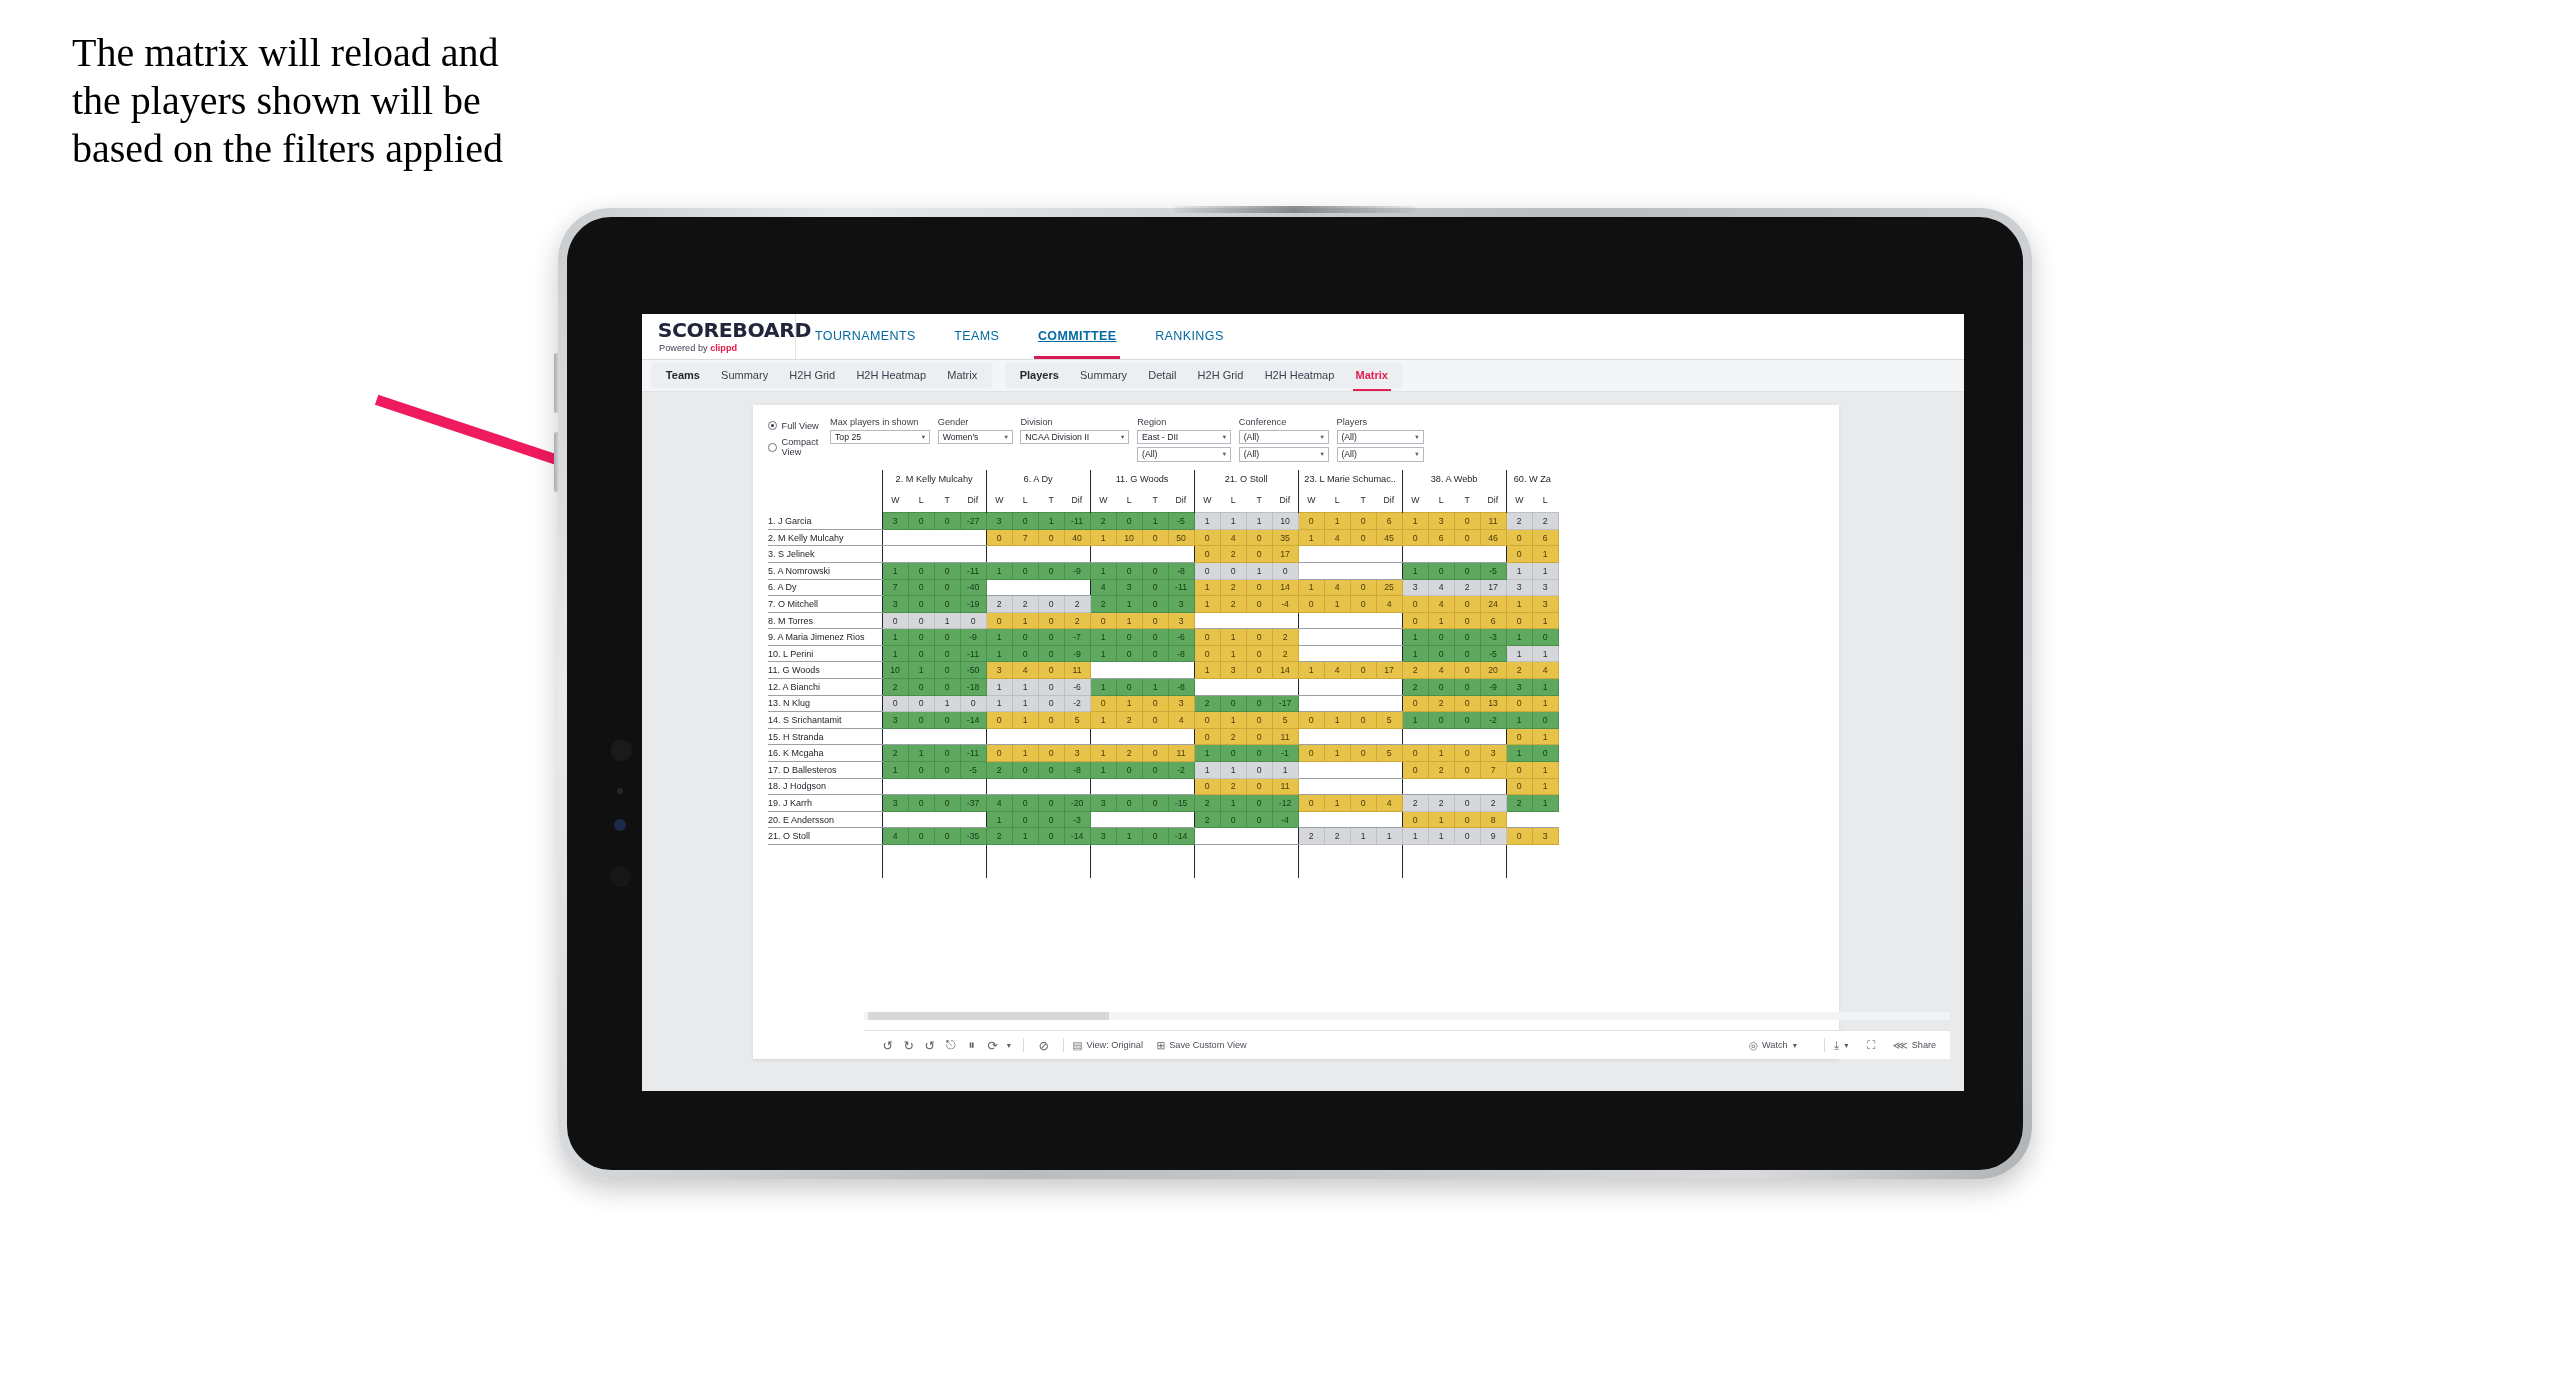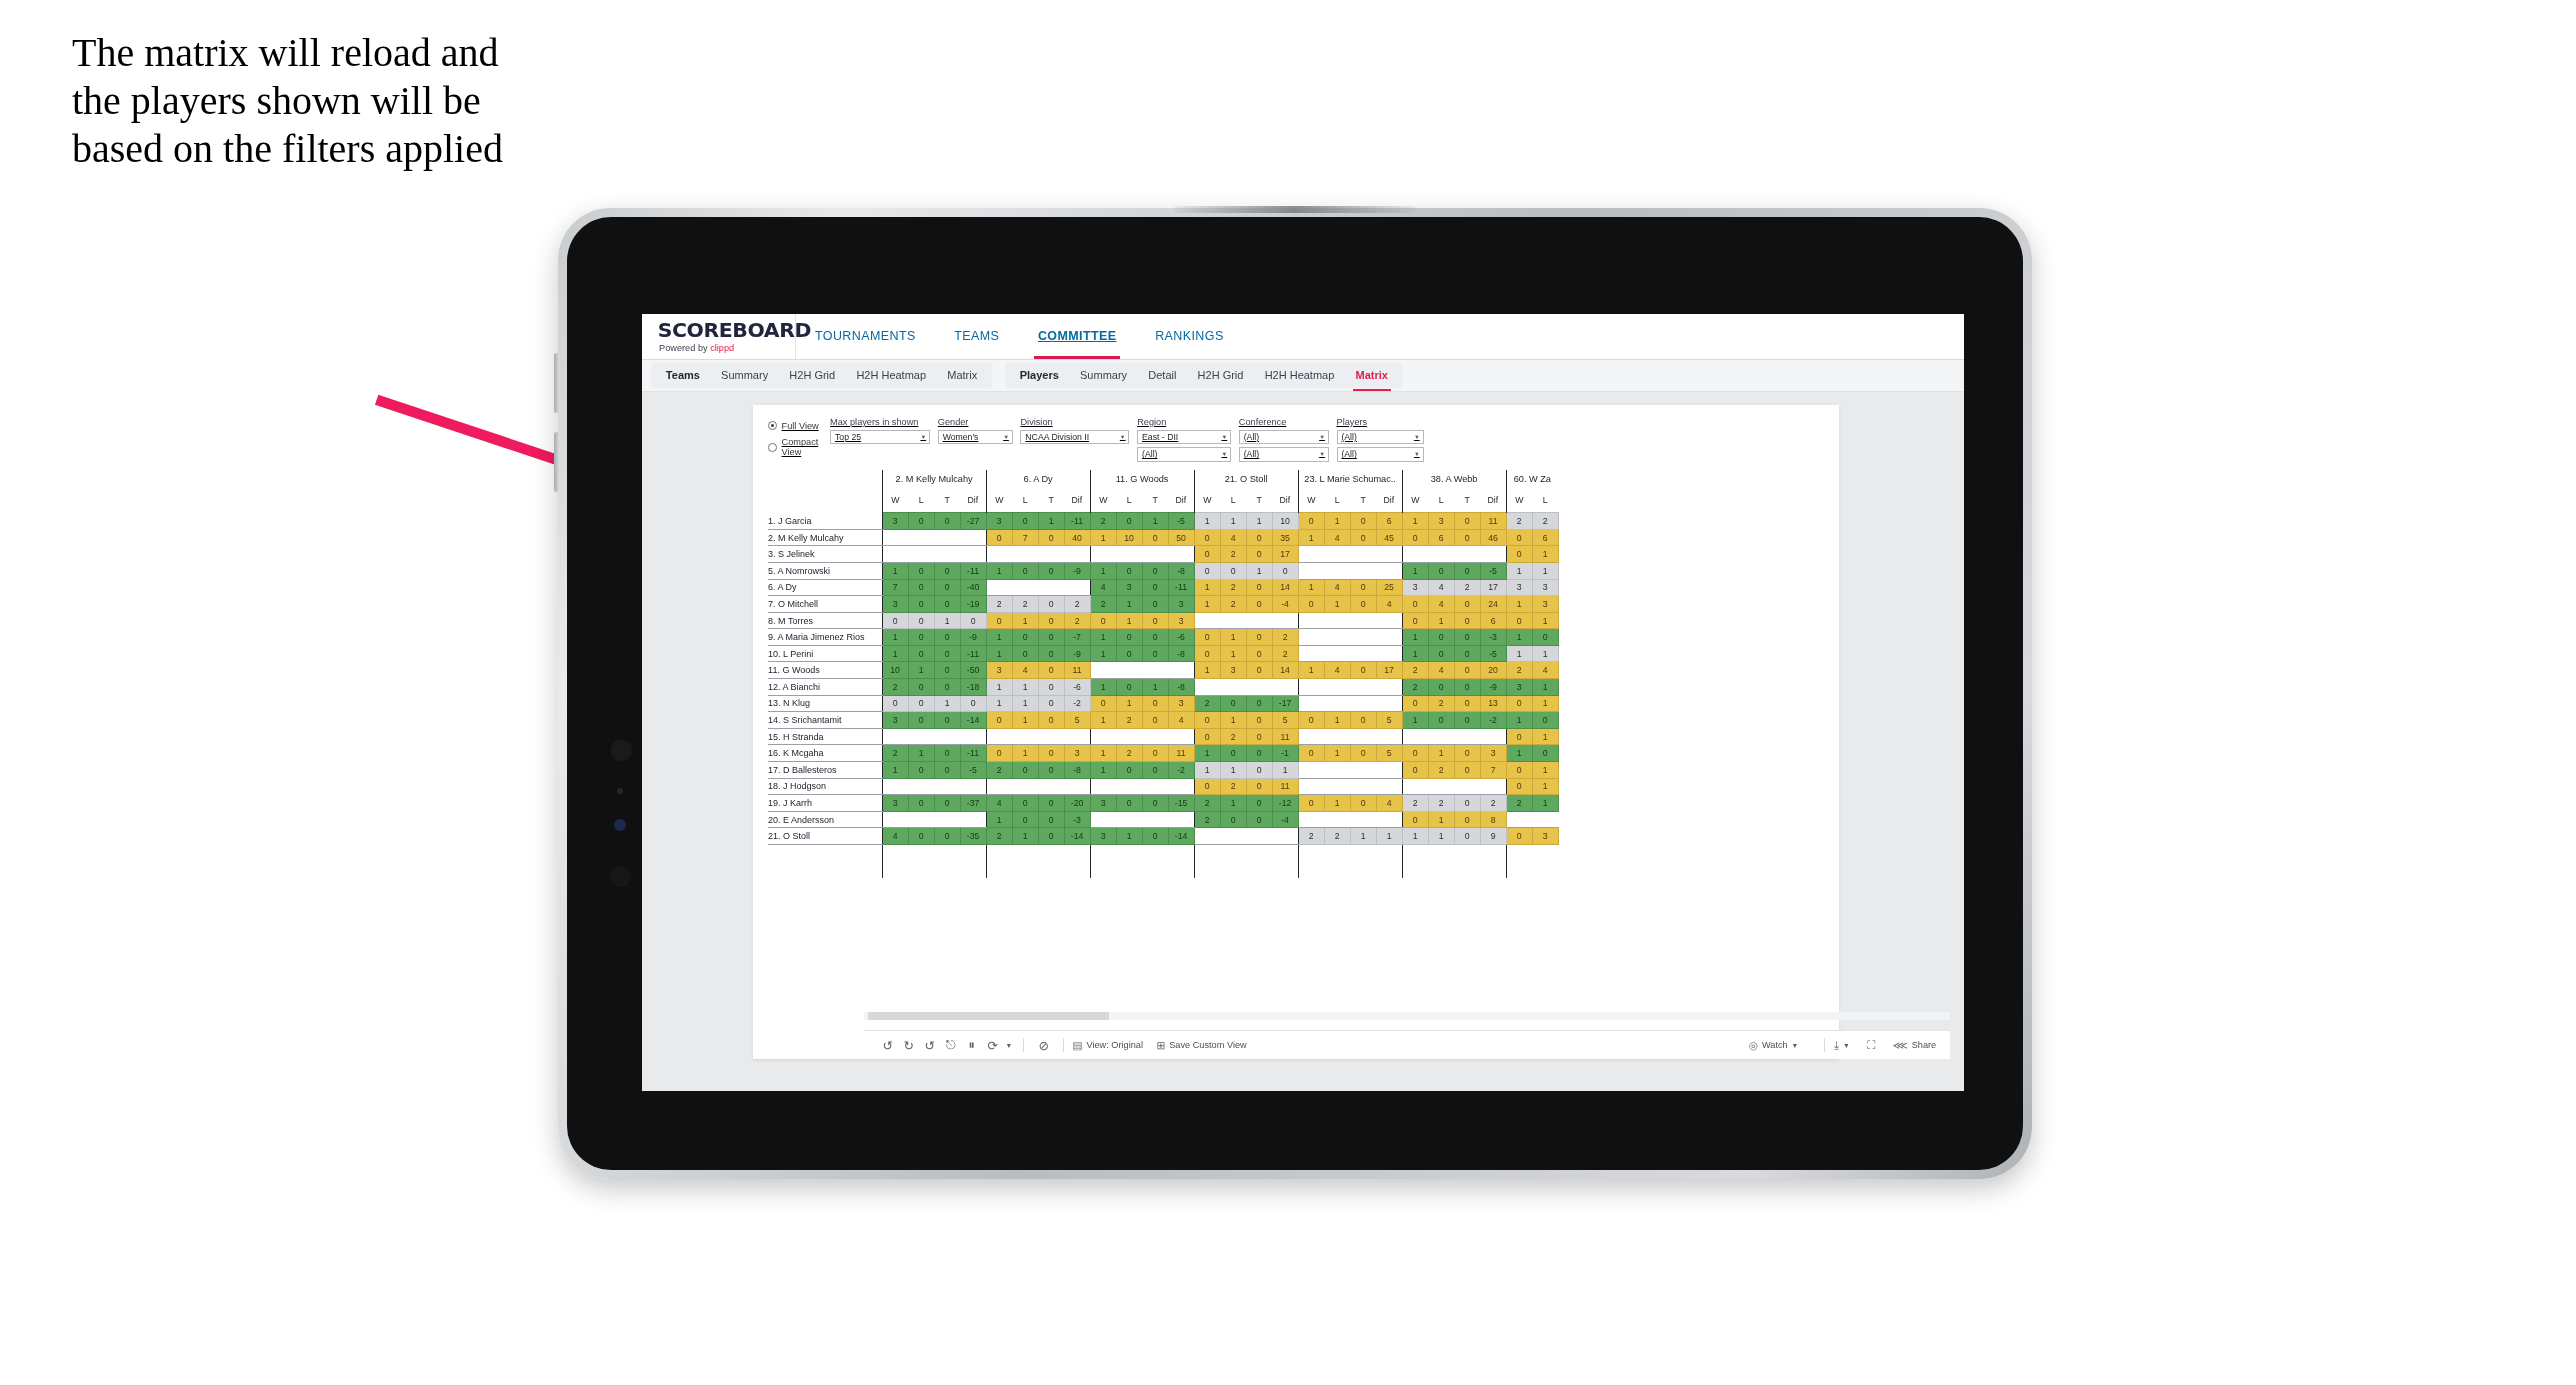--- a/index.html
+++ b/index.html
@@ -79,21 +79,21 @@
     width: 154px; display: flex; flex-direction: column;
     justify-content: center; padding-left: 17.4px;
     border-right: 1px solid #e3e5e8;
   }
   #logo-word {
     font-size: 20px; font-weight: bold; letter-spacing: -0.4px;
     color: #21263c; font-family: "DejaVu Sans", sans-serif;
     transform: scaleX(1.02); line-height: 1;
   }
   #logo-sub { font-size: 9.2px; color: #3d4252; margin-top: 2.9px; }
-  #logo-sub .brand { color: #e8174b; font-weight: normal; }
+  #logo-sub .brand { color: #e8174b; font-weight: bold; }
 
   .topnav-item {
     display: flex; align-items: center; padding: 0 19.3px;
     font-size: 12.5px; color: #0369a1; letter-spacing: 0.4px;
     position: relative; cursor: pointer;
   }
   .topnav-item.active { font-weight: bold; text-decoration: underline; }
   .topnav-item.active::after {
     content: ""; position: absolute; left: 15.4px; right: 15.4px; bottom: 0;
     height: 2.9px; background: #d81b53;
@@ -126,21 +126,21 @@
   #workspace { height: calc(777px - 46px - 32px); position: relative; background:#e9eaec; }
 
   #sheet {
     position: absolute; left: 111px; top: 13.5px;
     width: 1086px; height: 654px;
     background: #ffffff;
     box-shadow: 0 1px 2.9px rgba(0,0,0,.10);
   }
 
   
-  #filters { display: flex; padding: 11.6px 0 0 15.4px; text-decoration: underline; }
+  #filters { display: flex; padding: 11.6px 0 0 15.4px; }
   #viewmodes { width: 62px; padding-top: 3.9px; }
   .radio-row { display: flex; align-items: center; margin-bottom: 6.8px; font-size: 9.2px; color: #32363f; }
   .radio-dot {
     width: 8.7px; height: 8.7px; border-radius: 50%;
     border: 1px solid #6d727c; margin-right: 4.8px;
     display: inline-block; position: relative; background: #fff; flex: none;
   }
   .radio-dot.on::after {
     content: ""; position: absolute; left: 1.6px; top: 1.6px;
     width: 3.5px; height: 3.5px; border-radius: 50%; background: #35393f;

